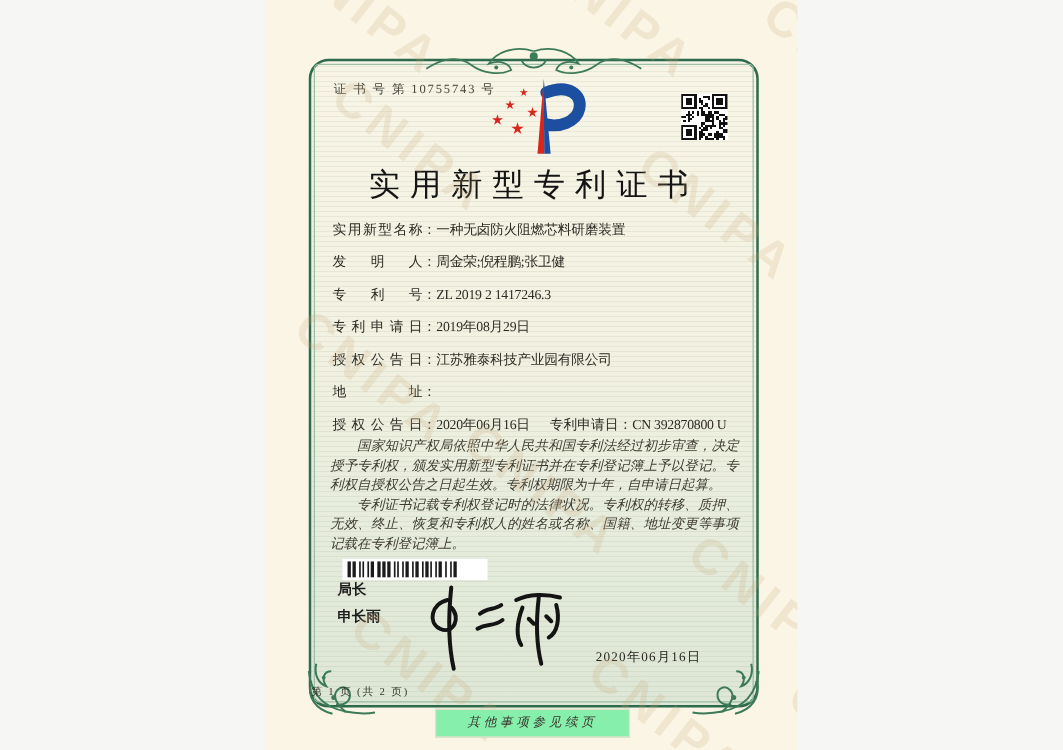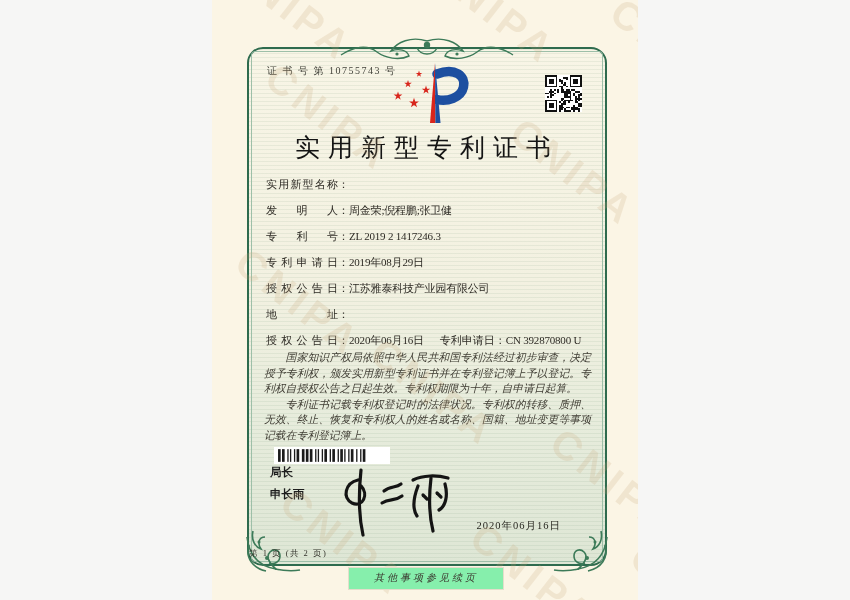--- a/index.html
+++ b/index.html
@@ -247,20 +247,21 @@
           <rect x="1" y="15" width="5" height="5" fill="#fff"></rect>
           <rect x="2" y="16" width="3" height="3" fill="#111"></rect>
         </svg>
 
       <div class="title">实用新型专利证书</div>
 
       <div class="fields">
         <div class="row">
           <span class="lbl">实用新型名称</span>
             <span class="colon">：</span>
+          <span class="val">一种无卤防火阻燃芯料研磨装置</span>
         </div>
         <div class="row">
           <span class="lbl">发明人</span>
             <span class="colon">：</span>
           <span class="val">周金荣;倪程鹏;张卫健</span>
         </div>
         <div class="row">
           <span class="lbl">专利号</span>
             <span class="colon">：</span>
           <span class="val">ZL 2019 2 1417246.3</span>

